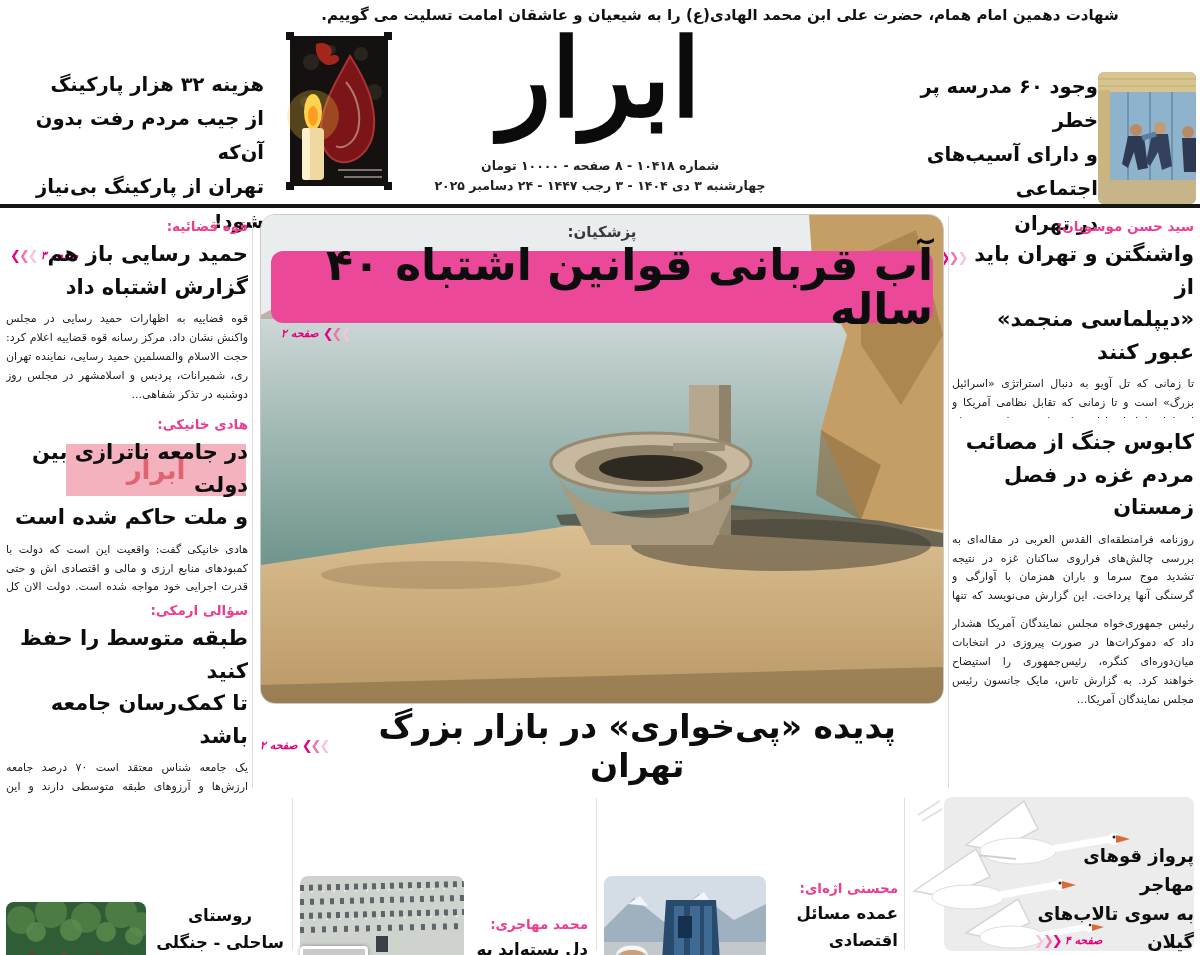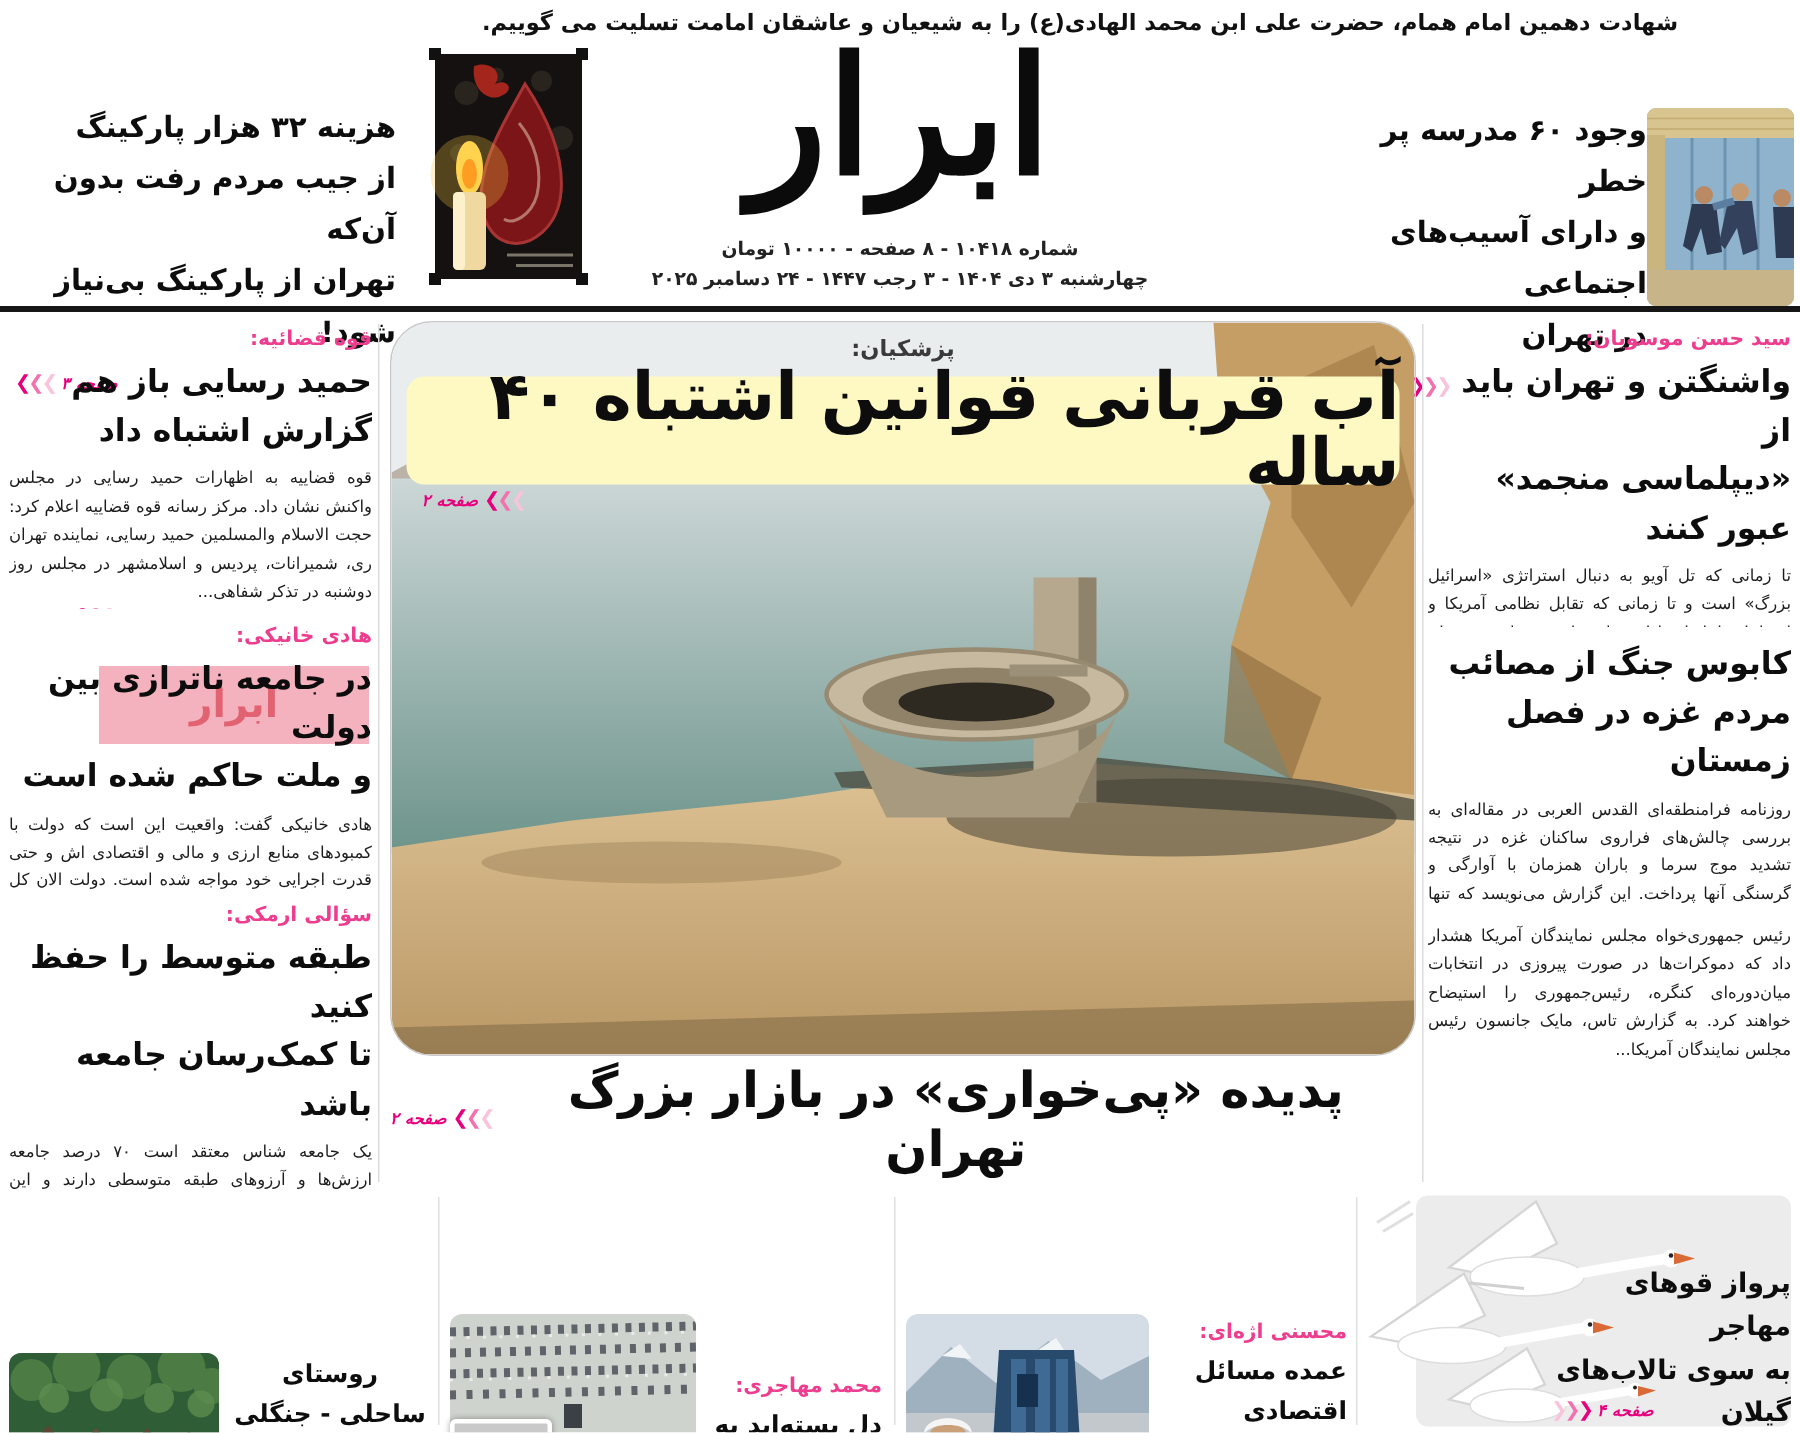--- a/index.html
+++ b/index.html
@@ -29,25 +29,25 @@
   .story .hl{font-size:21px;line-height:1.55;position:relative;z-index:2;}
   .body{font-size:11px;line-height:1.72;color:#1c1c1c;text-align:justify;margin:7px 0 0;}
   .pageline{display:flex;align-items:flex-end;direction:ltr;margin-top:auto;height:16px;}
   .pref{color:#e6007e;font-weight:bold;font-size:11px;line-height:14px;white-space:nowrap;font-style:italic;}
   .chev{display:inline-flex;direction:ltr;margin:0 4px;line-height:14px;}
   .chev i{font-style:normal;font-weight:bold;font-size:13px;line-height:14px;letter-spacing:-2px;}
   .c1{color:#e6007e;} .c2{color:#f272b0;} .c3{color:#f9c3dc;}
   .hl-mark{position:absolute;z-index:1;background:#f4aebc;color:#e05a6a;font-weight:bold;
            font-size:26px;display:flex;align-items:center;justify-content:center;opacity:.95;}
   
-  .lead{position:absolute;left:260px;top:214px;width:682px;height:488px;border-radius:28px;
+  .lead{position:absolute;left:260px;top:214px;width:682px;height:488px;border-radius:15px;
         overflow:hidden;border:1px solid #c9c9c9;}
   .lead svg{position:absolute;left:0;top:0;}
   .lead .kicker{position:absolute;left:0;right:0;top:8px;text-align:center;color:#3a3a3a;font-size:15px;z-index:3;}
-  .leadband{position:absolute;left:10px;right:10px;top:36px;height:72px;background:#fef9c3;border-radius:12px;
+  .leadband{position:absolute;left:10px;right:10px;top:36px;height:72px;background:#ec4899;border-radius:12px;
             display:flex;align-items:center;justify-content:center;z-index:3;}
   .leadband .hl{font-size:44px;line-height:1;}
   .leadpage{position:absolute;left:20px;top:112px;z-index:3;display:flex;direction:ltr;align-items:center;}
   
   .band{position:absolute;left:260px;top:702px;width:682px;height:88px;display:flex;
         align-items:center;direction:ltr;}
   .band .pageline{margin:0;height:auto;align-items:center;}
   .band .hl{flex:1;text-align:center;font-size:33px;}
   
   .bvline{position:absolute;top:798px;height:152px;width:1px;background:#e0e0e0;}

